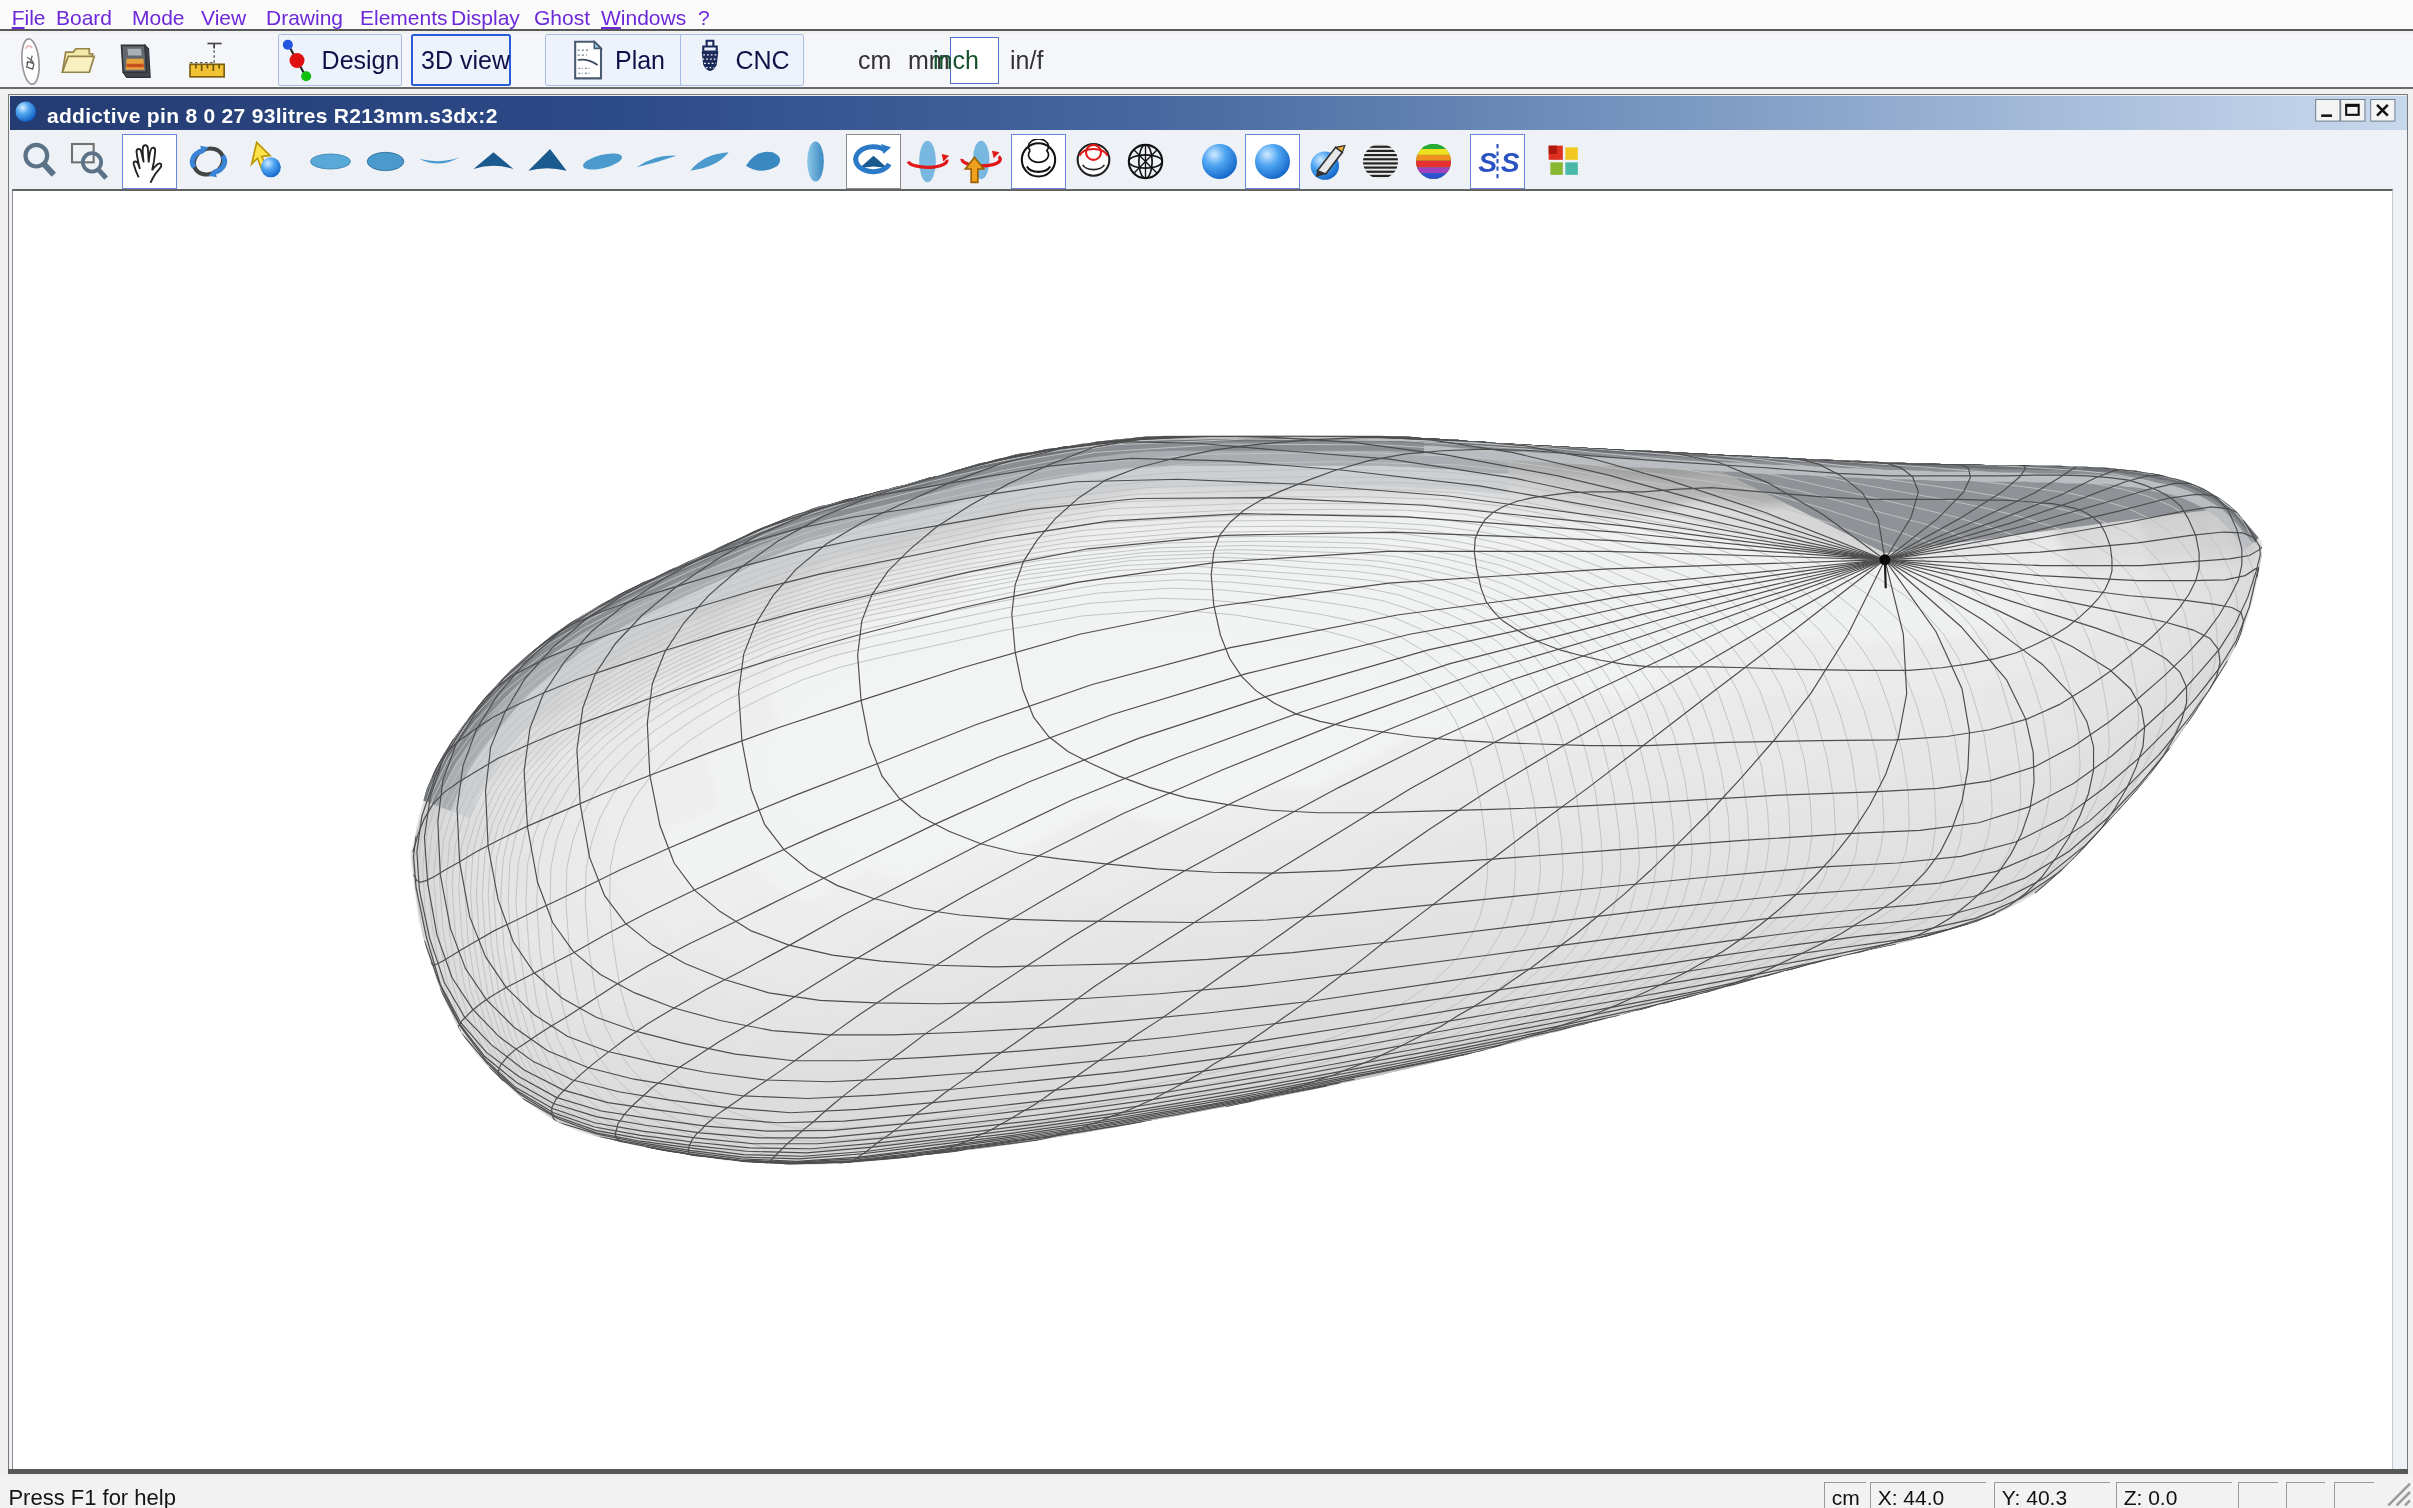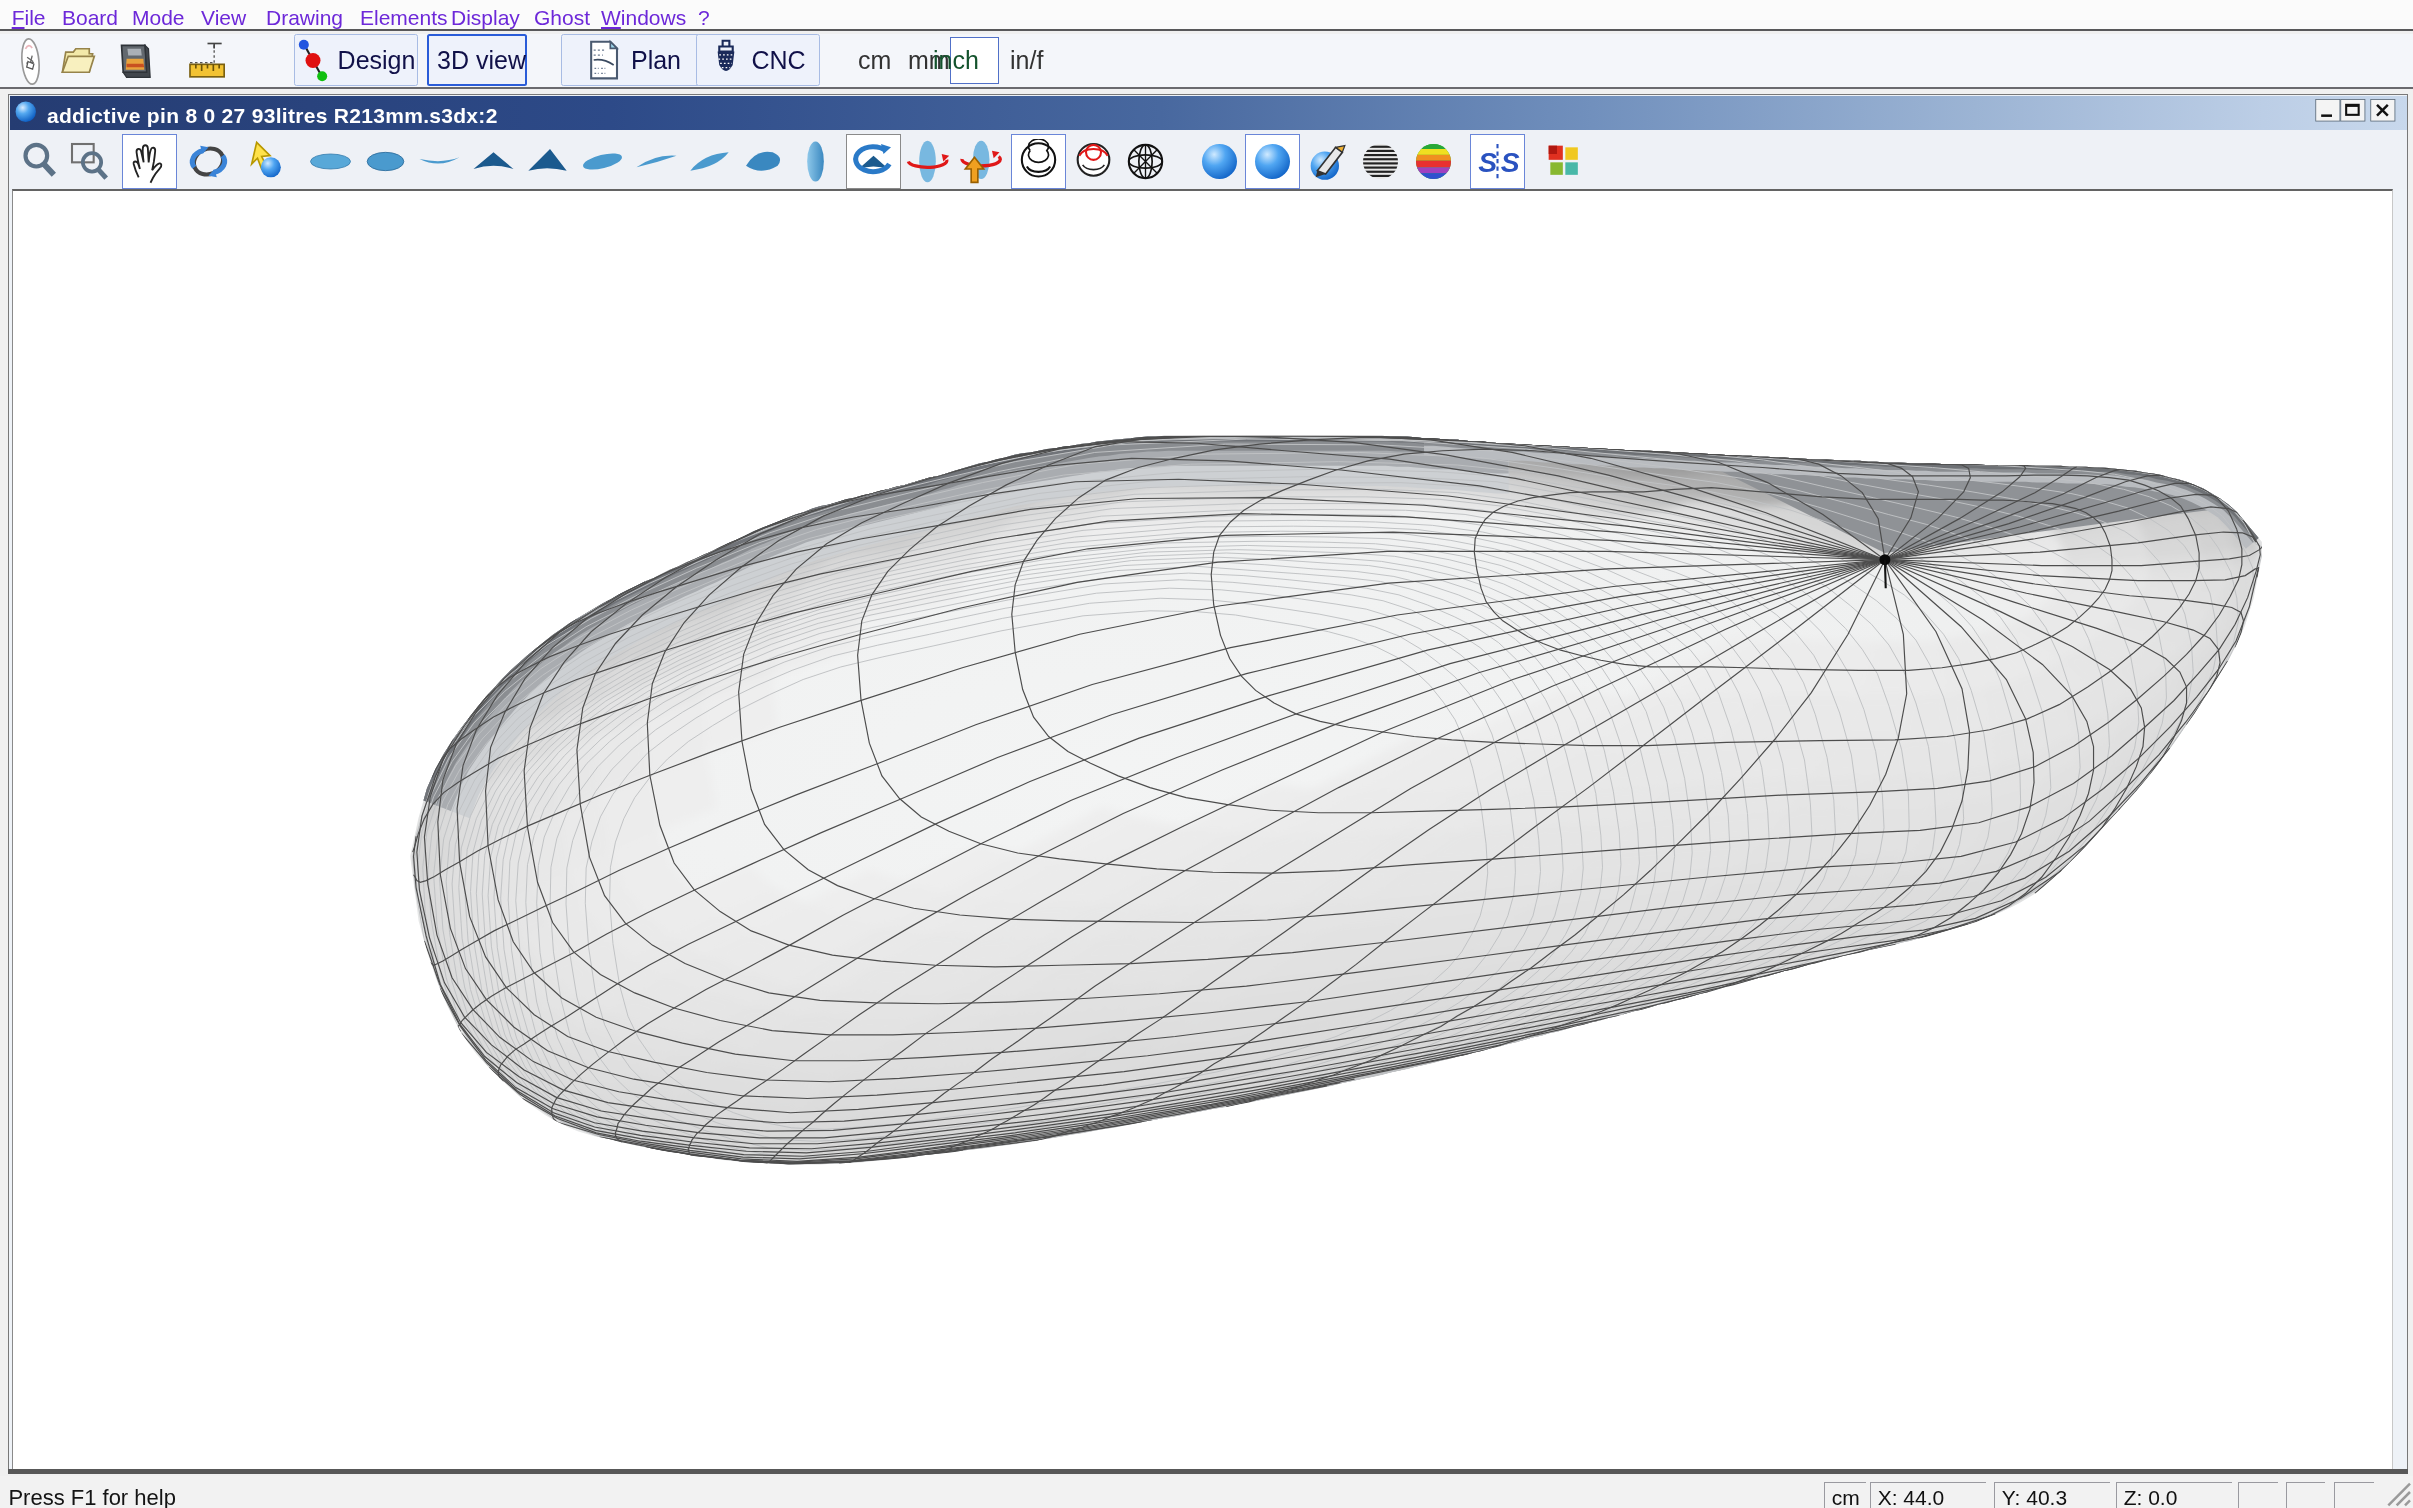--- a/index.html
+++ b/index.html
@@ -4,21 +4,21 @@
 html,body { width:2413px; height:1508px; overflow:hidden; background:#f0f0f0;
   font-family:"Liberation Sans", sans-serif; }
 .abs { position:absolute; }
 #menubar { position:absolute; left:0; top:0; width:2413px; height:31px; background:#fbfbfb;
   border-bottom:2.5px solid #58585a; }
 .mi { position:absolute; top:5.9px; font-size:21px; color:#6d28d9; }
 #toolbar { position:absolute; left:0; top:34px; width:2413px; height:55px; background:#f4f6fa;
   border-bottom:2.5px solid #6a6a6e; }
 .tbtn { position:absolute; top:0px; height:52px; background:#eef2fb; border:1.7px solid #a8bce4;
   border-radius:2.5px; display:flex; align-items:center; justify-content:center; gap:9px;
-  font-size:25px; color:#101048; white-space:nowrap;margin-left:16px; }
+  font-size:25px; color:#101048; white-space:nowrap; }
 .tbtn.sel { border:2.5px solid #2a5cd8; }
 .unit { position:absolute; top:11.7px; font-size:25px; color:#333; }
 .unitbox { position:absolute; top:2.5px; height:47px; background:#fff; border:1.7px solid #5070c8; }
 #frame { position:absolute; left:8.4px; top:94px; width:2400px; height:1380px;
   background:#eef2f7; border:1.7px solid #787878; }
 #titlebar { position:absolute; left:10px; top:96px; width:2397px; height:34px;
   background:linear-gradient(90deg,#253c72 0%,#2d4a88 25%,#48689f 48%,#7190bd 66%,#9cb4d4 82%,#bccee6 94%,#c8d8ec 100%); }
 #title { position:absolute; left:47px; top:104px; font-size:21px; font-weight:bold; color:#fff;
   letter-spacing:0.3px; }
 #iconbar { position:absolute; left:10px; top:130px; width:2397px; height:59px; background:#eef1f6; }
@@ -27,21 +27,21 @@
 #canvas { position:absolute; left:11.7px; top:189px; width:2381px; height:1282px; background:#fff;
   border-top:2.5px solid #636363; border-left:1.7px solid #8a8a8a; border-right:1.7px solid #c8c8c8; }
 #canvbot { position:absolute; left:8.4px; top:1469px; width:2400px; height:5px; background:#585858; }
 #status { position:absolute; left:0; top:1476px; width:2413px; height:33px; background:#f2f2f2; }
 #pressf1 { position:absolute; left:8.4px; top:1485px; font-size:22px; color:#141414; }
 .sbox { position:absolute; top:1482px; height:26px; border-top:1.7px solid #9a9aa0;
   border-left:1.7px solid #9a9aa0; font-size:21px; color:#111; padding:2.5px 0 0 6.7px; }
 </style></head><body>
 <div id="menubar">
     <span class="mi" style="left:11.7px"><u>F</u>ile</span>
-    <span class="mi" style="left:62px">Board</span>
+    <span class="mi" style="left:56px">Board</span>
     <span class="mi" style="left:132px">Mode</span>
     <span class="mi" style="left:201px">View</span>
     <span class="mi" style="left:266px">Drawing</span>
     <span class="mi" style="left:360px">Elements</span>
     <span class="mi" style="left:451px">Display</span>
     <span class="mi" style="left:534px">Ghost</span>
     <span class="mi" style="left:601px"><u>W</u>indows</span>
     <span class="mi" style="left:698px">?</span>
   </div>
 <div id="toolbar">

